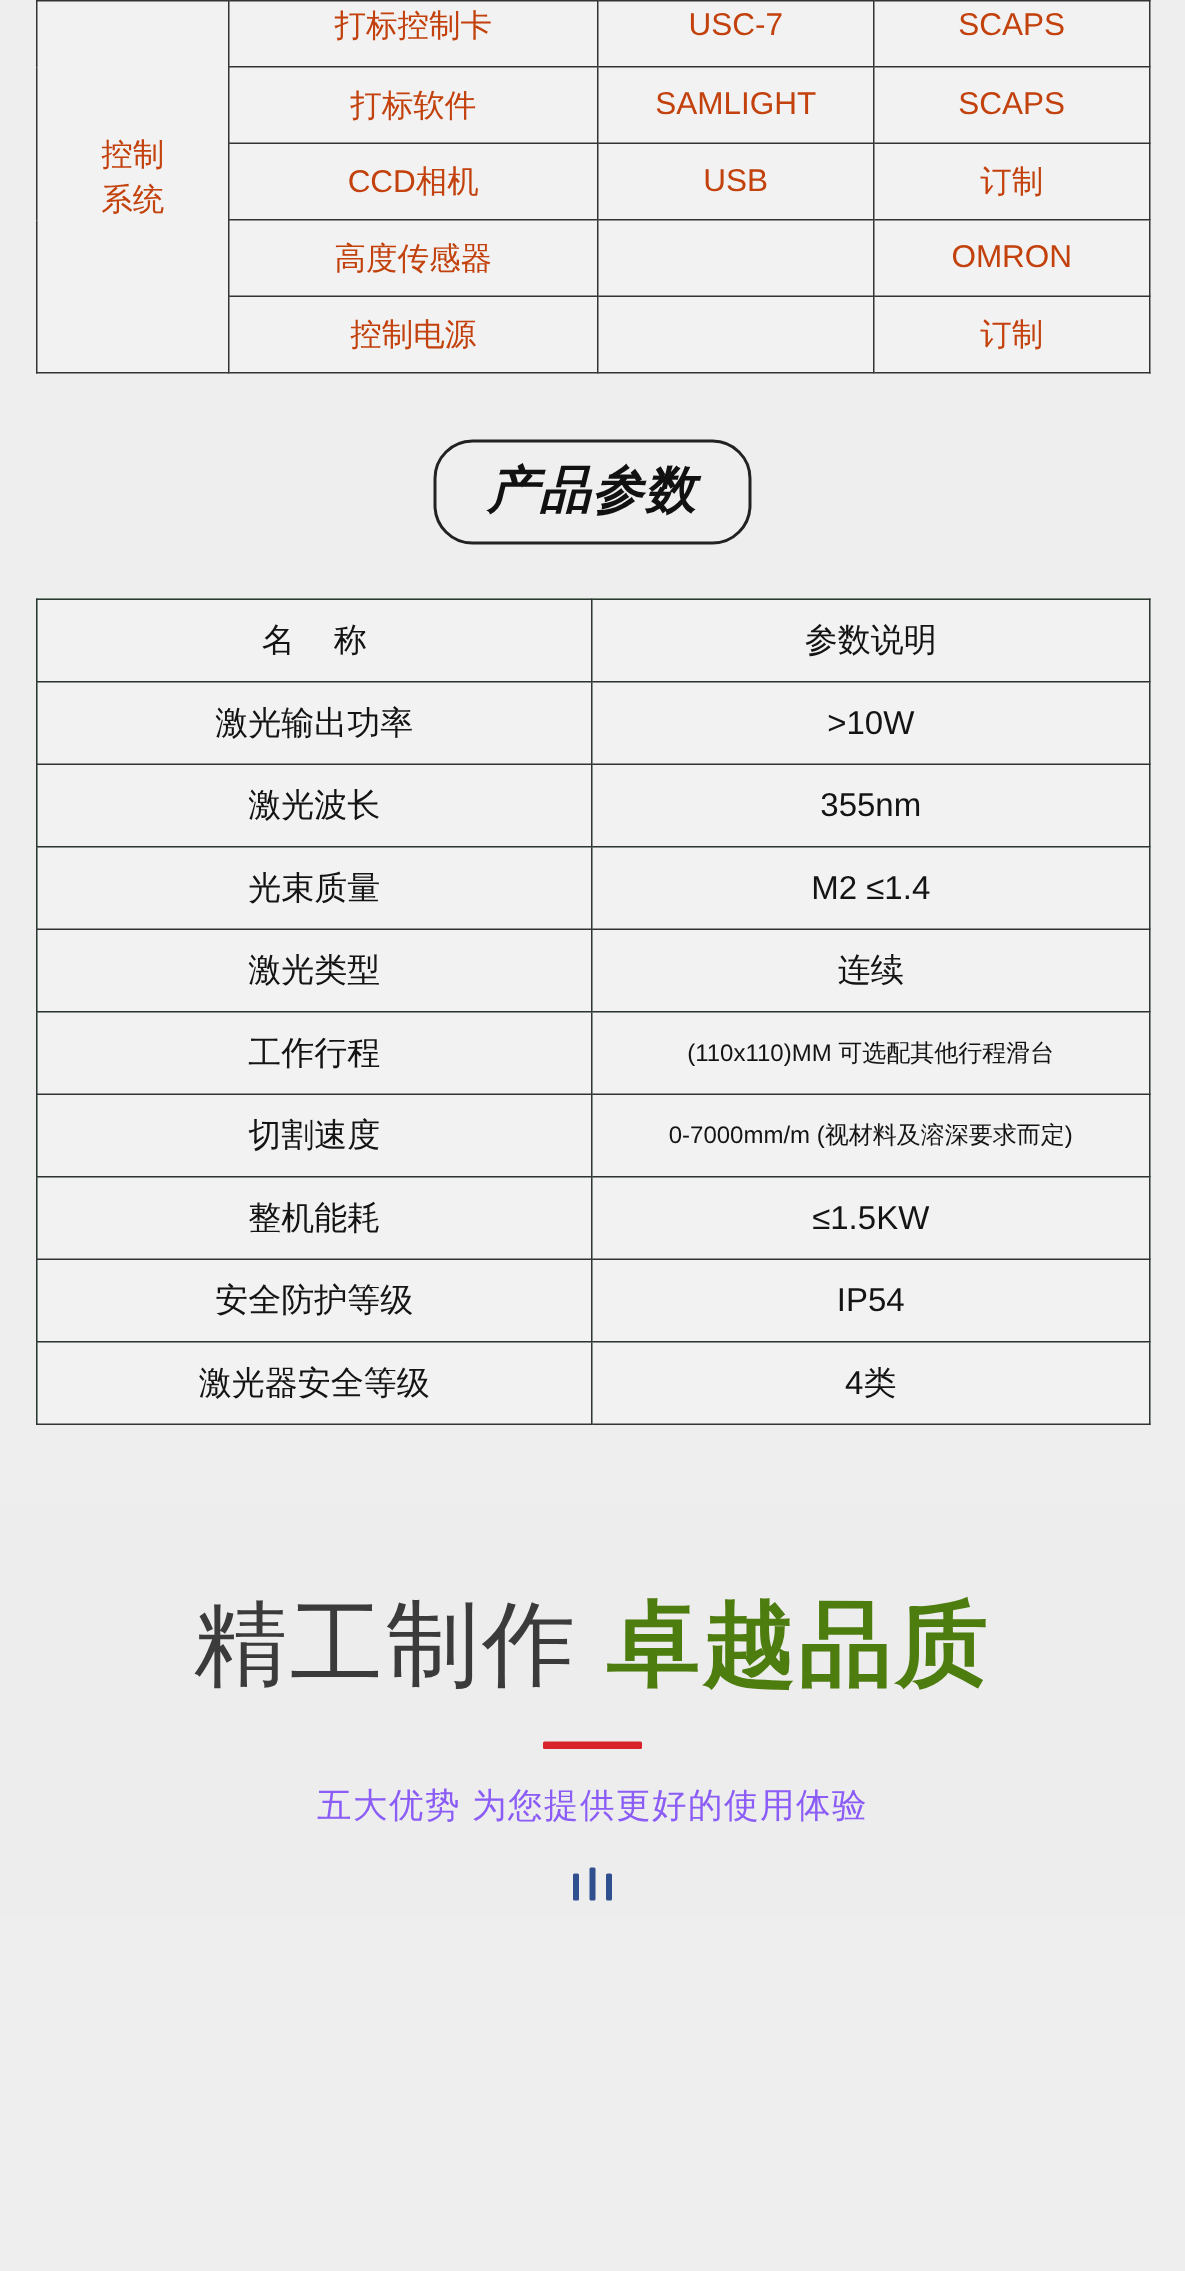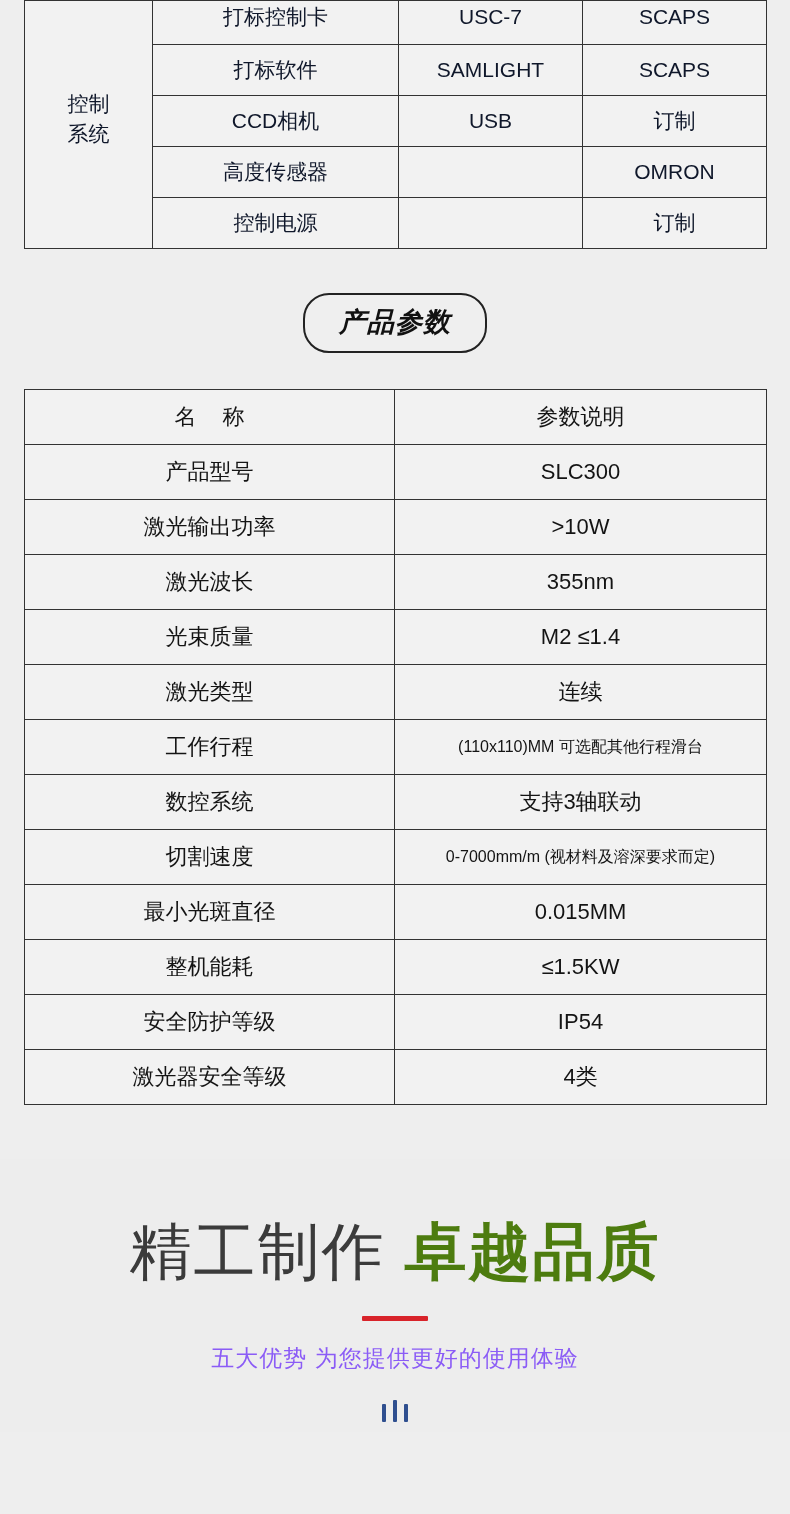--- a/index.html
+++ b/index.html
@@ -23,21 +23,21 @@
     border-collapse: collapse;
     width: 742px;
     background: #f2f2f2;
     table-layout: fixed;
   }
   table.spec td {
     border: 1px solid #333;
     text-align: center;
     vertical-align: middle;
     font-size: 21px;
-    color: #0f172a;
+    color: #c2410c;
     padding: 11px 4px;
     background: #f2f2f2;
   }
   .top-table td.label-cell {
     width: 128px;
     font-size: 21px;
     line-height: 1.45;
   }
   .top-table td.name-cell { width: 246px; }
   .top-table td.v1-cell { width: 184px; }
@@ -50,21 +50,21 @@
   .section-title-row {
     display: flex;
     justify-content: center;
     align-items: center;
     margin: 44px 0 36px 0;
   }
   .pill {
     border: 2px solid #222;
     border-radius: 26px;
     padding: 9px 34px 11px 34px;
-    font-size: 27px;
+    font-size: 34px;
     font-weight: bold;
     font-style: italic;
     color: #111;
     background: #efefef;
     letter-spacing: 1px;
   }
 
   
   .params-wrap { padding: 0 24px; }
   table.params {
@@ -178,54 +178,42 @@
 </div>
 
 <div class="params-wrap">
   <table class="params">
     <tbody>
         <tr class="head">
       <td class="k"><span class="name-spaced">名  称</span></td>
       <td class="v">参数说明</td>
     </tr>
     <tr>
-      <td class="k">产品型号</td>
-      <td class="v">SLC300</td>
-    </tr>
-    <tr>
       <td class="k">激光输出功率</td>
       <td class="v">&gt;10W</td>
     </tr>
     <tr>
       <td class="k">激光波长</td>
       <td class="v">355nm</td>
     </tr>
     <tr>
       <td class="k">光束质量</td>
       <td class="v">M2 ≤1.4</td>
     </tr>
     <tr>
       <td class="k">激光类型</td>
       <td class="v">连续</td>
     </tr>
     <tr>
       <td class="k">工作行程</td>
       <td class="v small">(110x110)MM  可选配其他行程滑台</td>
     </tr>
     <tr>
-      <td class="k">数控系统</td>
-      <td class="v">支持3轴联动</td>
-    </tr>
-    <tr>
       <td class="k">切割速度</td>
       <td class="v small">0-7000mm/m (视材料及溶深要求而定)</td>
-    </tr>
-    <tr>
-      <td class="k">最小光斑直径</td>
-      <td class="v">0.015MM</td>
     </tr>
     <tr>
       <td class="k">整机能耗</td>
       <td class="v">≤1.5KW</td>
     </tr>
     <tr>
       <td class="k">安全防护等级</td>
       <td class="v">IP54</td>
     </tr>
     <tr>

